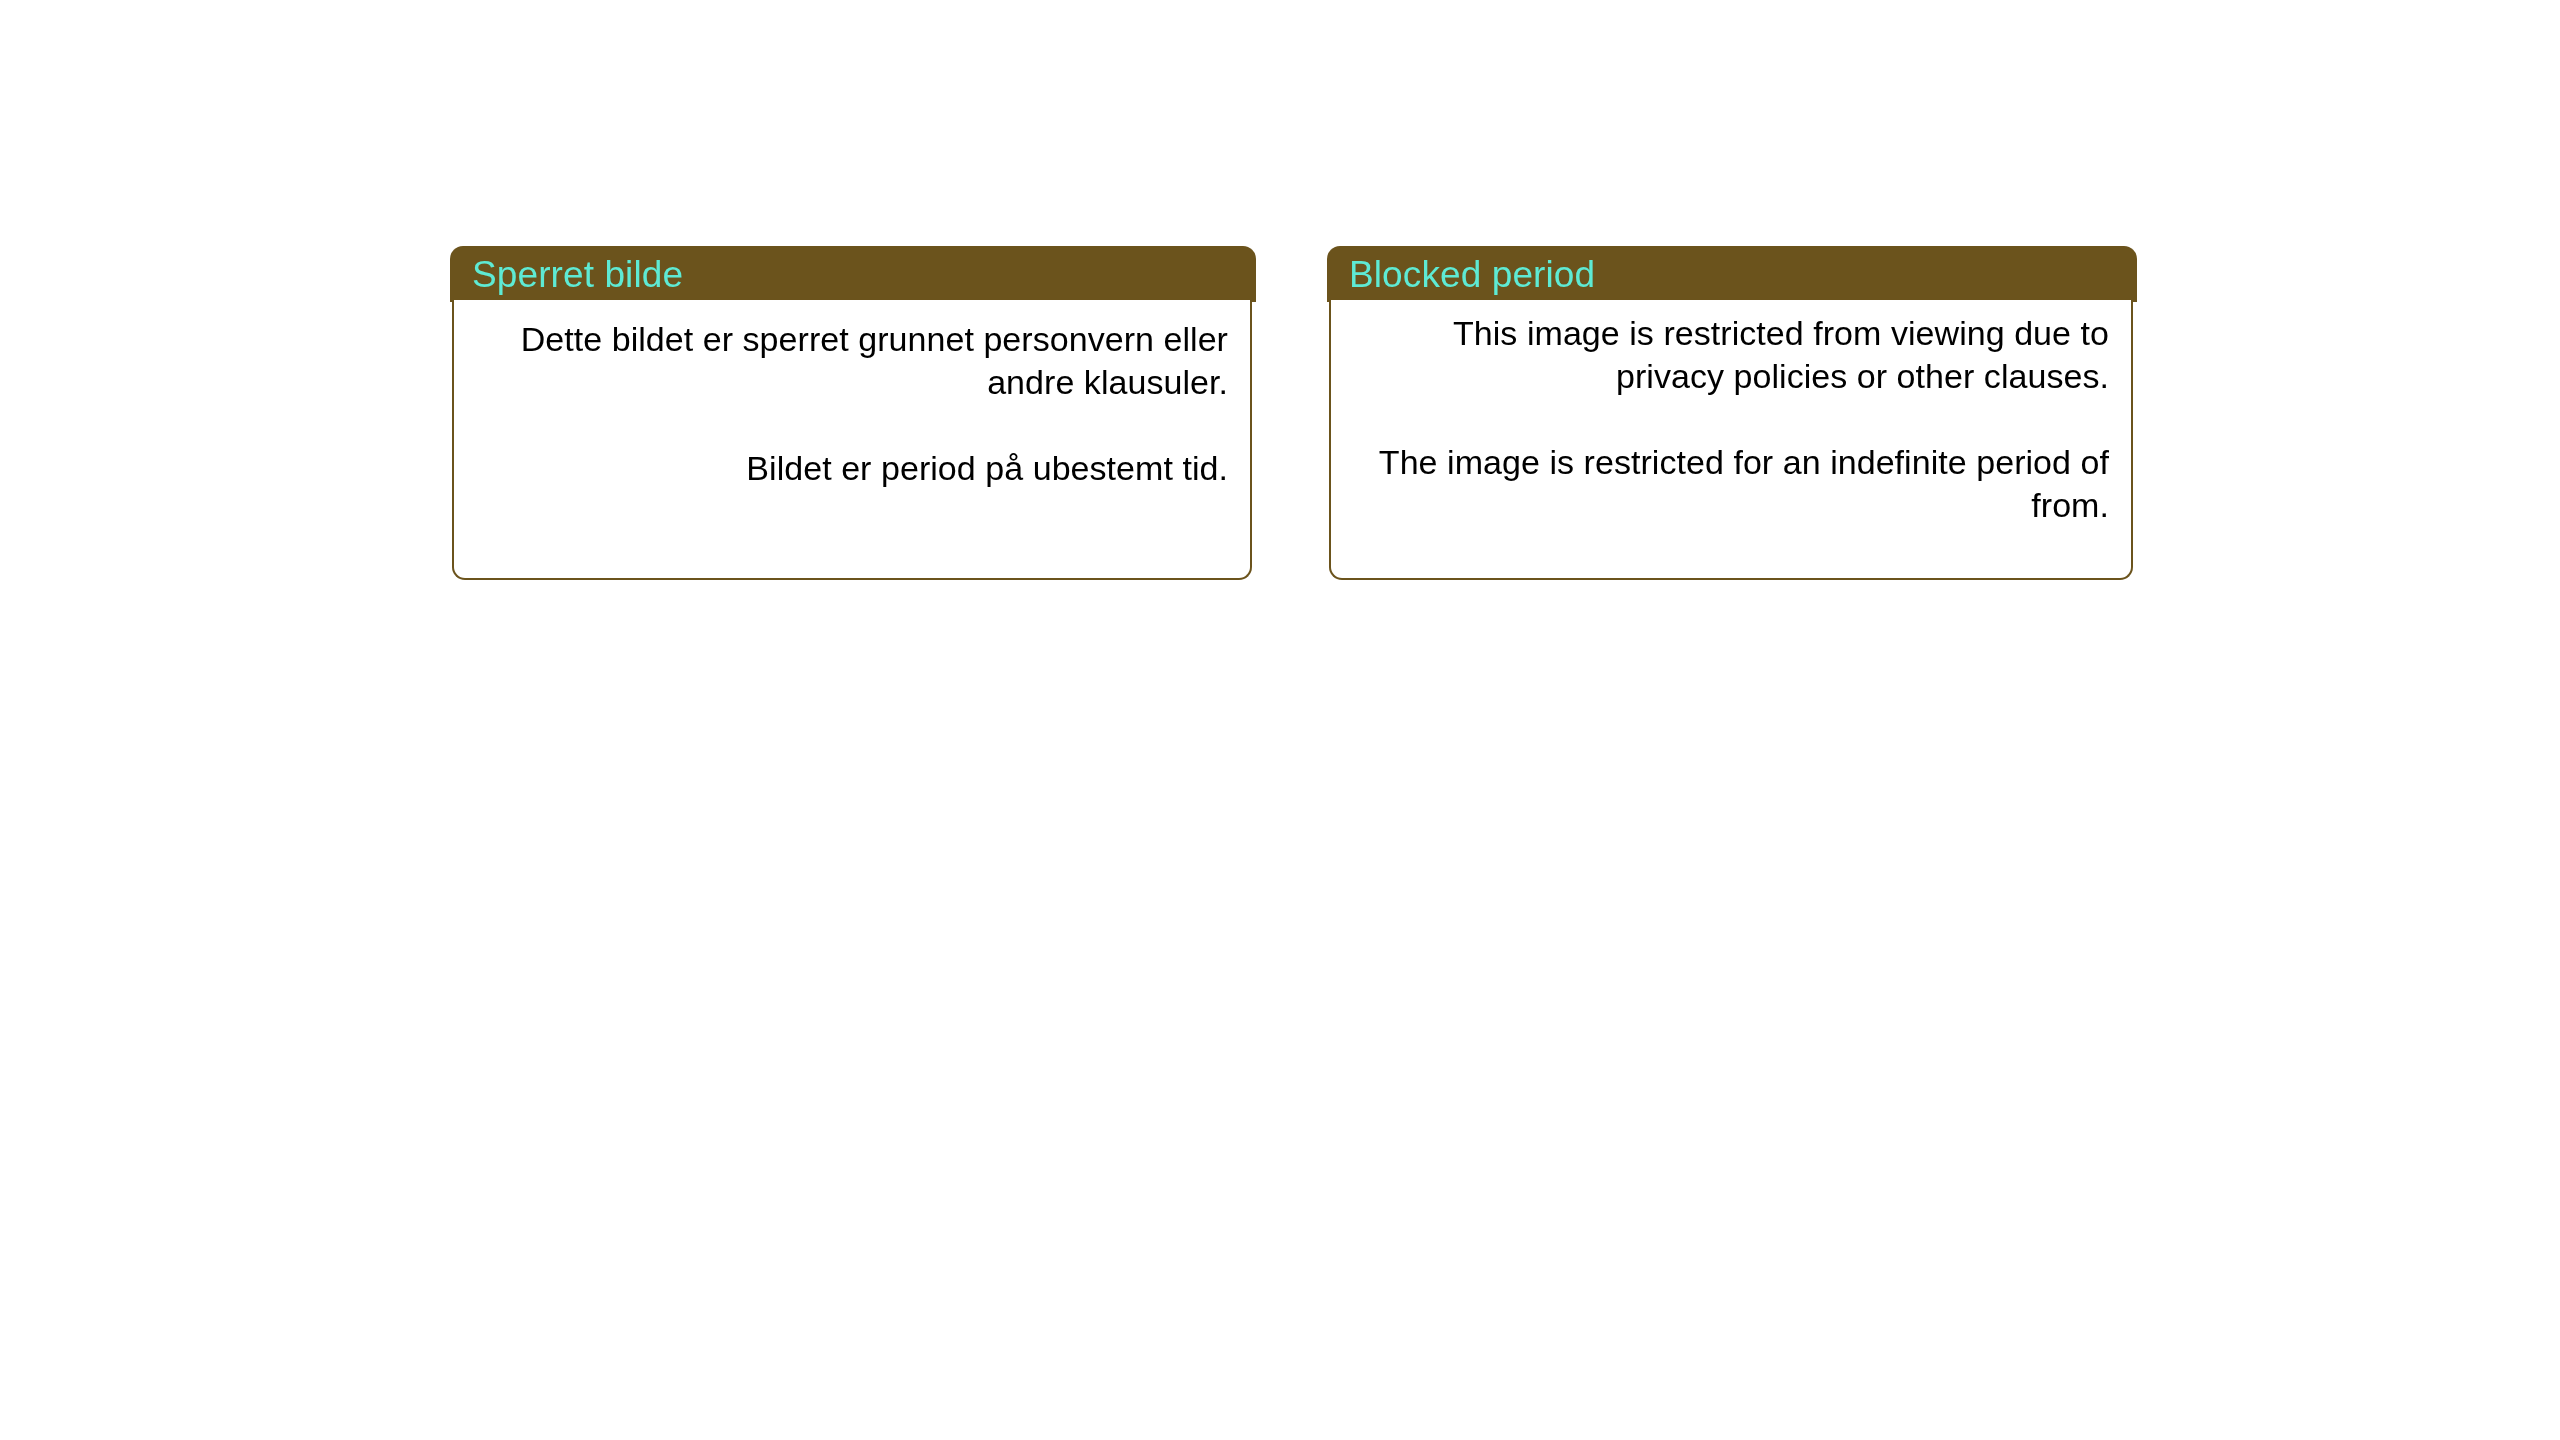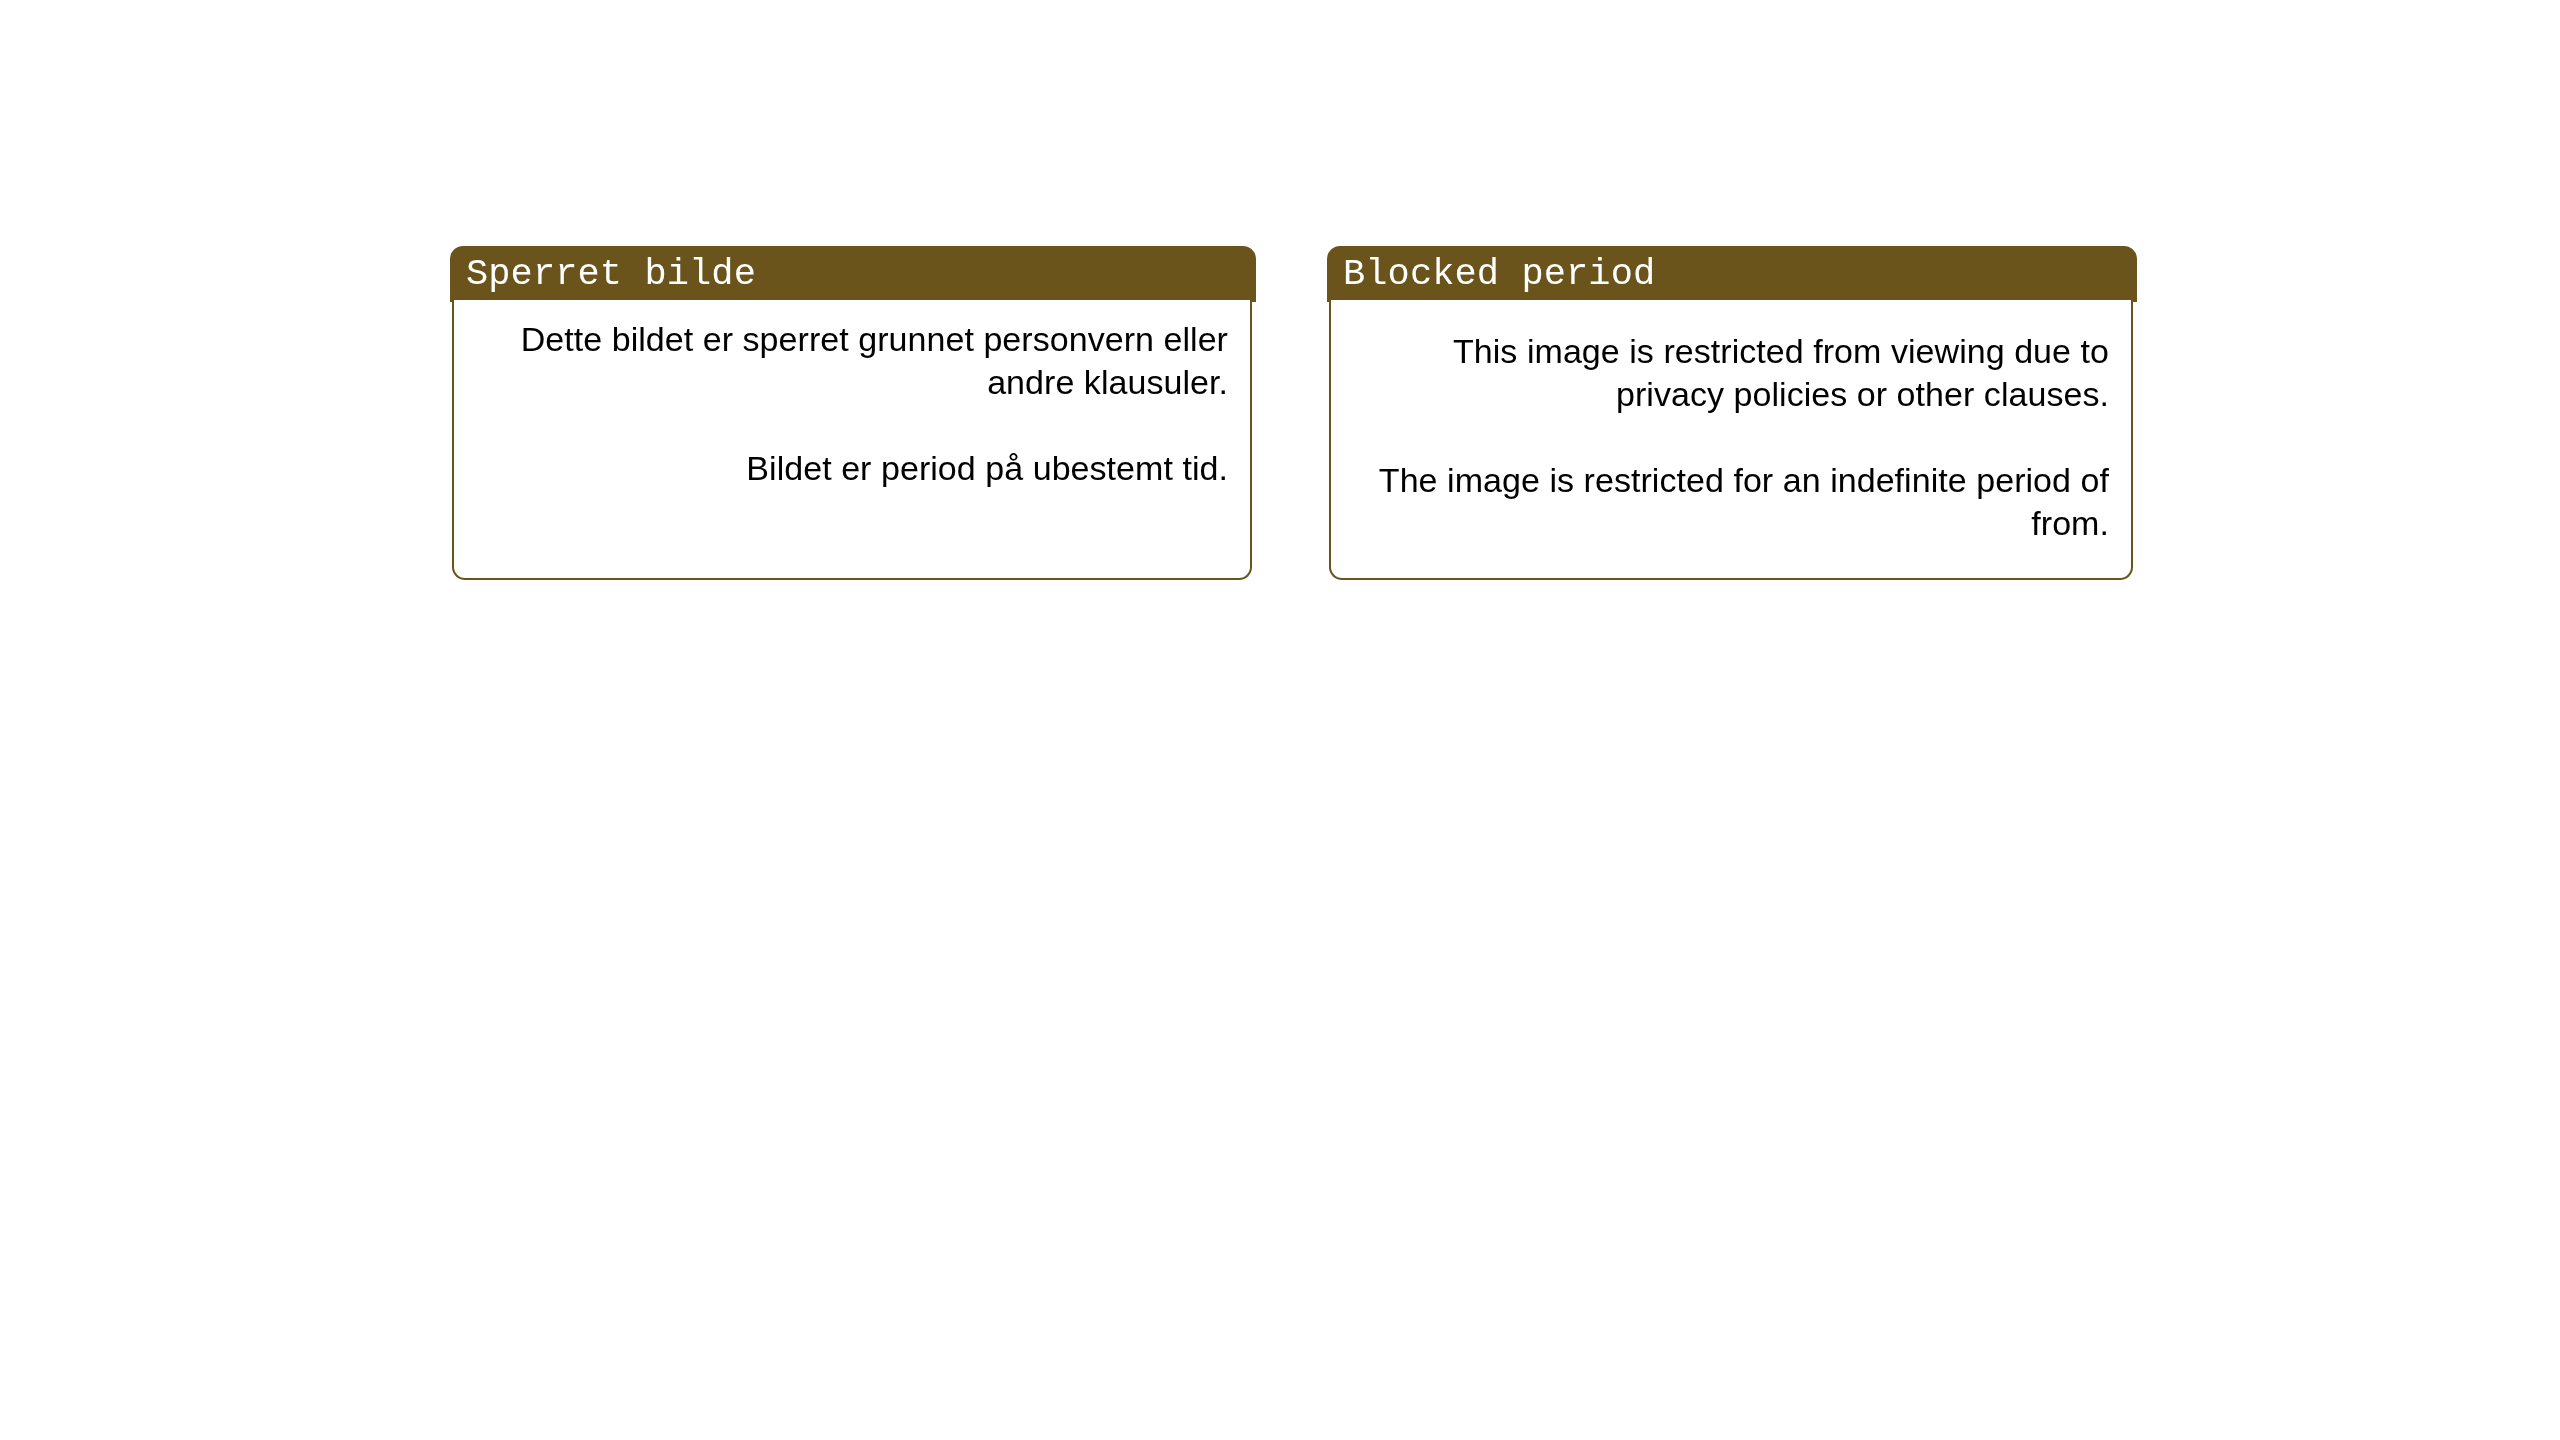--- a/index.html
+++ b/index.html
@@ -39,28 +39,27 @@
     top: 0;
     box-sizing: border-box;
     background: #6b531c;
     border-top-left-radius: 13px;
     border-top-right-radius: 13px;
     display: flex;
     align-items: center;
   }
 
   .notice-card .card-title {
-    color: #ffffff;
+    color: #5eead4;
     font-size: 37px;
     line-height: 43px;
     font-weight: 400;
     letter-spacing: 0.1px;
-    padding-left: 16px;
+    padding-left: 22px;
     white-space: nowrap;
-    font-family: Liberation Mono, monospace;
   }
 
   .notice-card .card-body {
     position: absolute;
     box-sizing: border-box;
     background: #ffffff;
     border: 2px solid #6b531c;
     border-top: none;
     border-bottom-left-radius: 13px;
     border-bottom-right-radius: 13px;
@@ -108,21 +107,21 @@
   }
   #card-en .card-header {
     width: 810px;
     height: 56px;
   }
   #card-en .card-body {
     left: 2px;
     top: 54px;
     width: 804px;
     height: 280px;
-    padding: 30px 22px 0 20px;
+    padding: 12px 22px 0 20px;
   }
 </style>
 </head>
 <body>
 
 <div class="canvas">
 
   <div class="notice-card" id="card-no">
     <div class="card-header">
       <span class="card-title">Sperret bilde</span>

